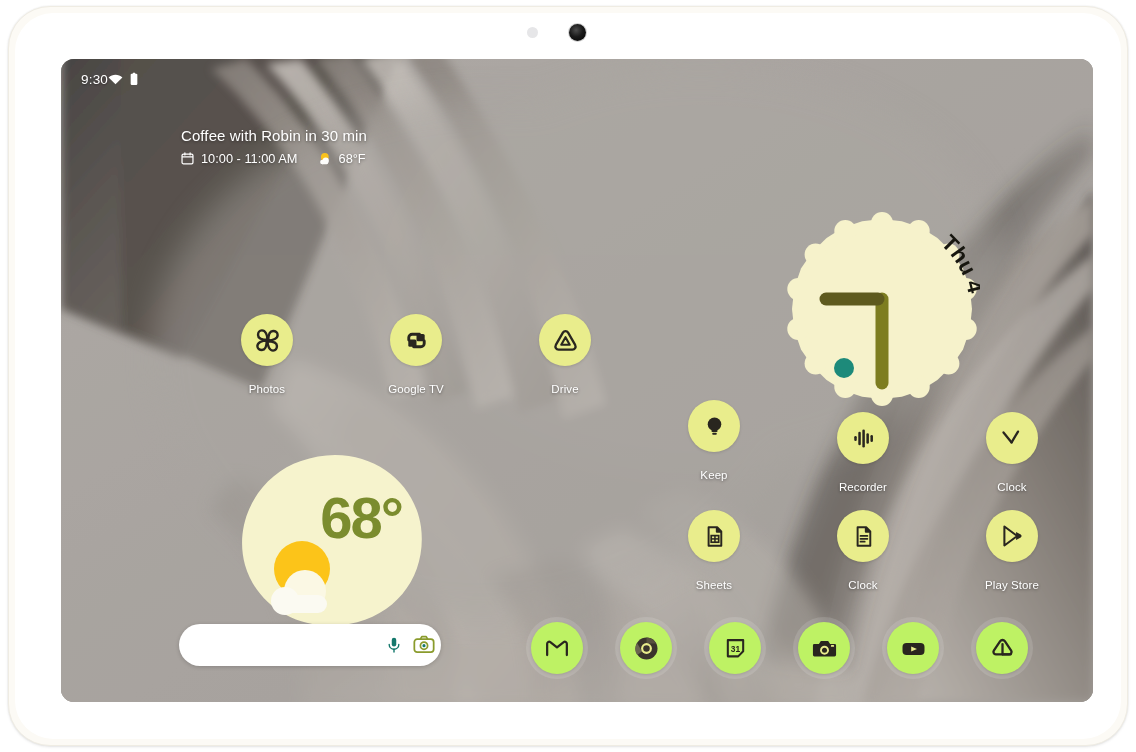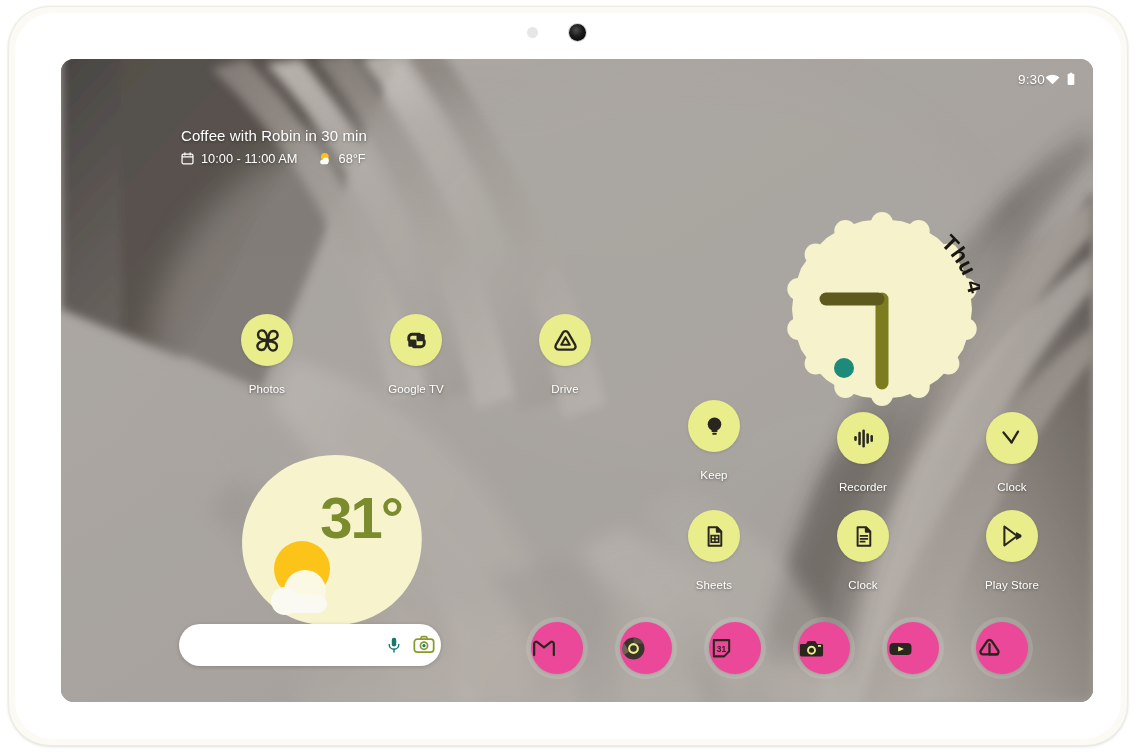--- a/index.html
+++ b/index.html
@@ -54,21 +54,21 @@
   
   #wallpaper {
     position: absolute; inset: 0;
     background: #aaa6a1;
   }
   .feather-layer { position: absolute; inset: 0; }
 
   
   #status-bar {
     position: absolute; left: 0; top: 0; right: 0; height: 40px;
-    display: flex; align-items: center; justify-content: flex-end;
+    display: flex; align-items: center; justify-content: flex-start;
     padding: 0 18px 0 20px;
     z-index: 30;
   }
   #status-clock {
     color: #fff; font-size: 13.5px; letter-spacing: .2px;
     text-shadow: 0 1px 2px rgba(0,0,0,.35);
   }
   #status-icons { display: flex; align-items: center; gap: 7px; }
 
   
@@ -104,22 +104,22 @@
     margin-top: 17px;
     font-size: 11.5px; color: #ffffff;
     text-shadow: 0 1px 3px rgba(0,0,0,.45);
     white-space: nowrap; letter-spacing: .1px;
   }
 
   
   .dock-icon {
     position: absolute; z-index: 22;
     width: 52px; height: 52px; border-radius: 50%;
-    background: #ec4899;
-    display: flex; align-items: center; 
+    background: #bef264;
+    display: flex; align-items: center; justify-content: center;
     cursor: pointer;
     box-shadow: 0 0 0 5px rgba(255,255,255,.13), 0 1px 3px rgba(0,0,0,.14);
   }
 
   
   #weather-widget {
     position: absolute; left: 178px; top: 394px;
     width: 185px; height: 175px; z-index: 18;
     cursor: pointer;
   }
@@ -312,21 +312,21 @@
     <div id="weather-widget">
       <svg width="185" height="175" viewBox="0 0 185 175">
         <path d="M96,2 C140,2 176,32 182,74 C188,120 160,162 110,171 C62,180 18,154 6,112 C-6,68 20,22 62,8 C73,4 85,2 96,2 Z" fill="#f6f3cd"></path>
       </svg>
       <svg width="84" height="84" viewBox="0 0 84 84" style="position:absolute;left:23px;top:82px;">
         <circle cx="40" cy="34" r="28" fill="#fcc419"></circle>
         <circle cx="43" cy="56" r="21" fill="#fbf8e4"></circle>
         <circle cx="23" cy="66" r="14" fill="#fbfaf2"></circle>
         <rect x="13" y="60" width="52" height="18" rx="9" fill="#fbfaf2"></rect>
       </svg>
-      <div id="weather-temp">31°</div>
+      <div id="weather-temp">68°</div>
     </div>
 
     <div id="clock-widget">
       <svg width="196" height="196" viewBox="0 0 196 196">
         <defs>
           <path id="dateArc" d="M 152,30 A 88,88 0 0 1 186,106" fill="none"></path>
         </defs>
 
         <g transform="translate(98,98)">
           <path fill="#f6f2cb" d="

